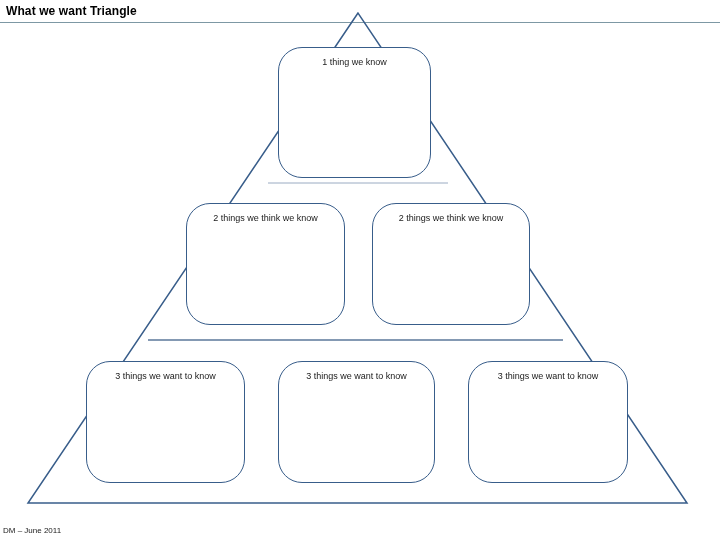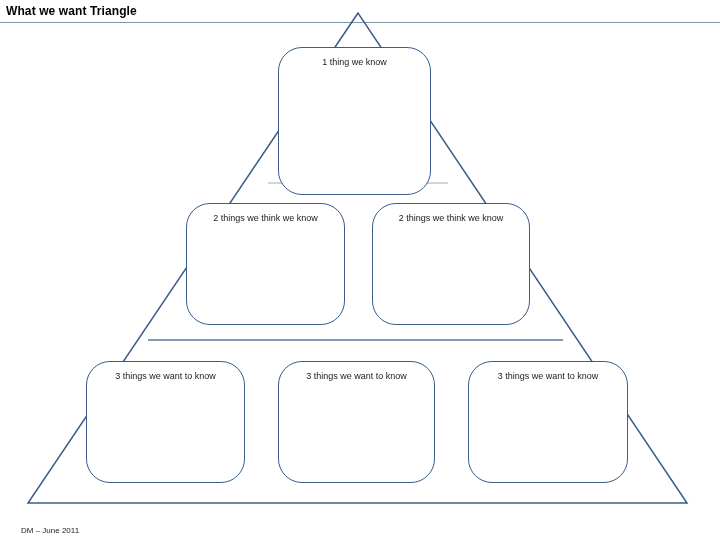--- a/index.html
+++ b/index.html
@@ -30,29 +30,29 @@
   .tbox{
     position:absolute;background:#ffffff;
     border:1.5px solid var(--outline);
     border-radius:24px;
     display:flex;justify-content:center;align-items:flex-start;
     padding-top:9px;
   }
   .tbox .box-label{
     font-size:9px;color:var(--text);white-space:nowrap;
   }
-  .box-top   {left:278px;top:47px; width:153px;height:148px;}
+  .box-top   {left:278px;top:47px; width:153px;height:131px;}
   .box-mid-l {left:186px;top:203px;width:159px;height:122px;}
   .box-mid-r {left:372px;top:203px;width:158px;height:122px;}
   .box-bot-1 {left:86px; top:361px;width:159px;height:122px;}
   .box-bot-2 {left:278px;top:361px;width:157px;height:122px;}
   .box-bot-3 {left:468px;top:361px;width:160px;height:122px;}
 
   .footer-credit{
-    position:absolute;left:21px;top:526px;
+    position:absolute;left:3px;top:526px;
     font-size:8px;color:var(--text);
   }
 </style>
 </head>
 <body>
 
 <div class="slide">
 
   <div class="header-rule"></div>
   <div class="slide-title">What we want Triangle</div>

